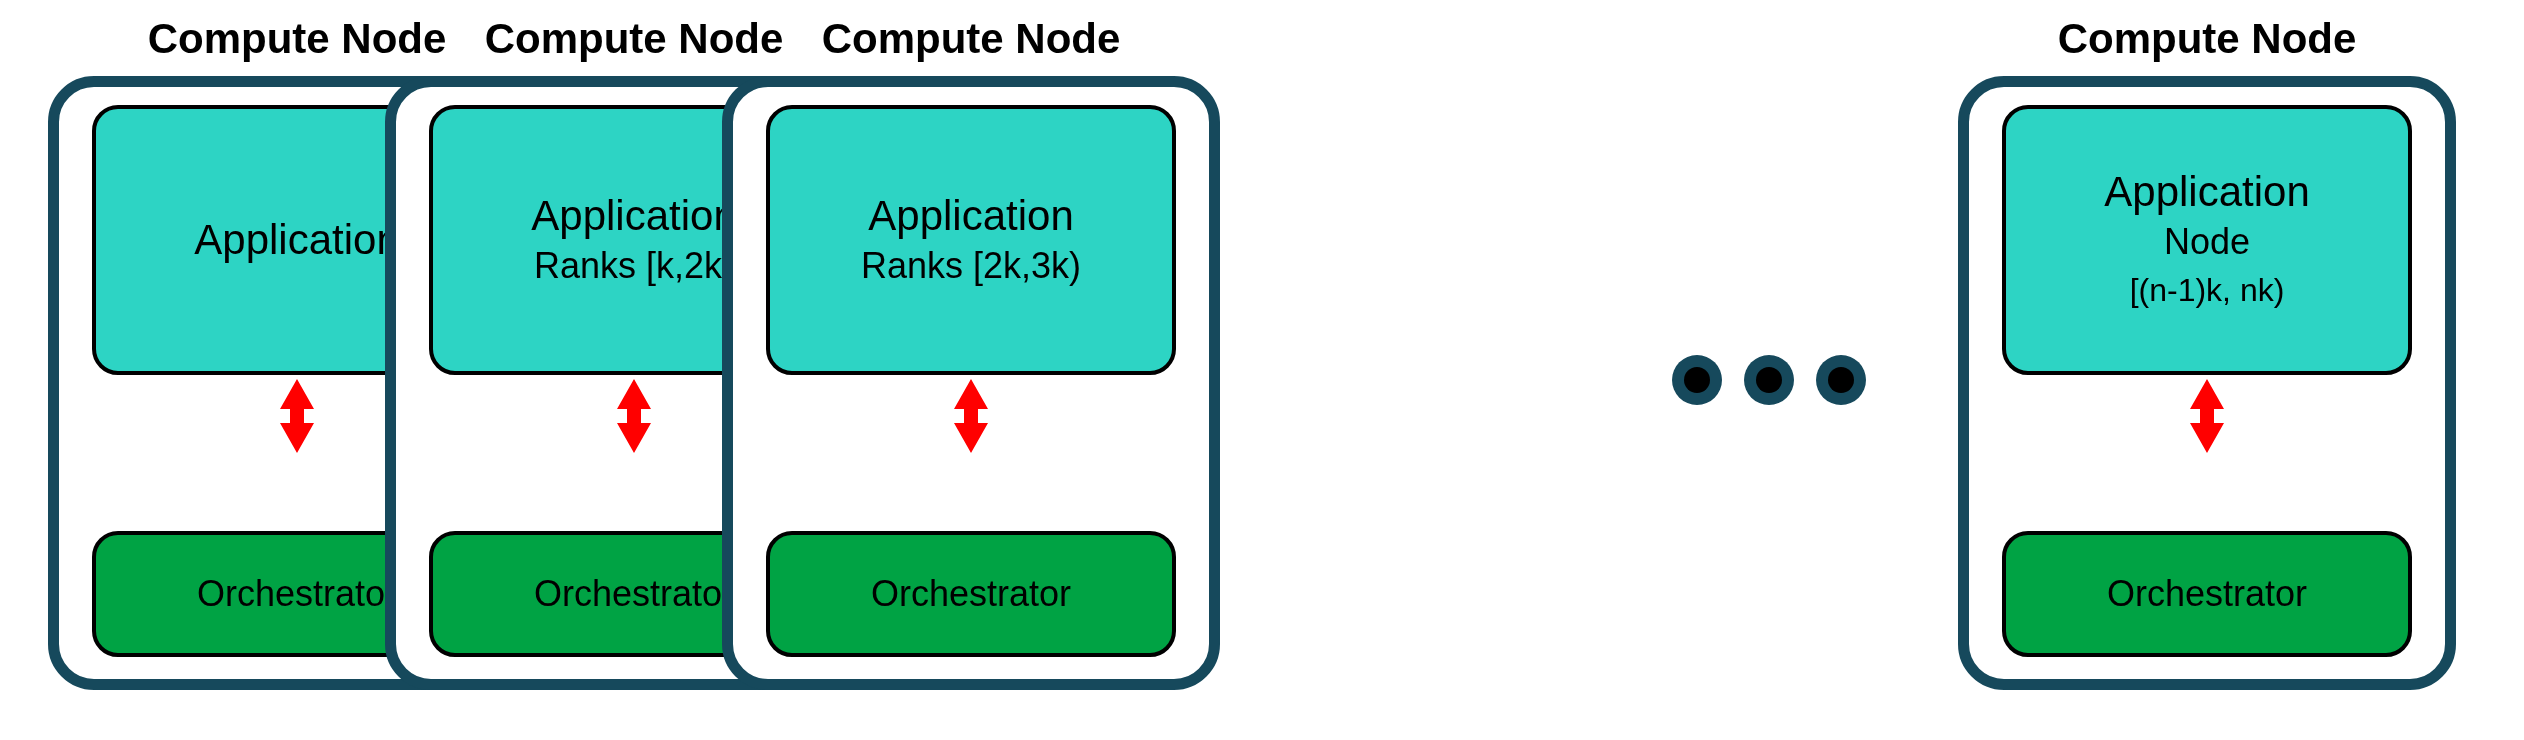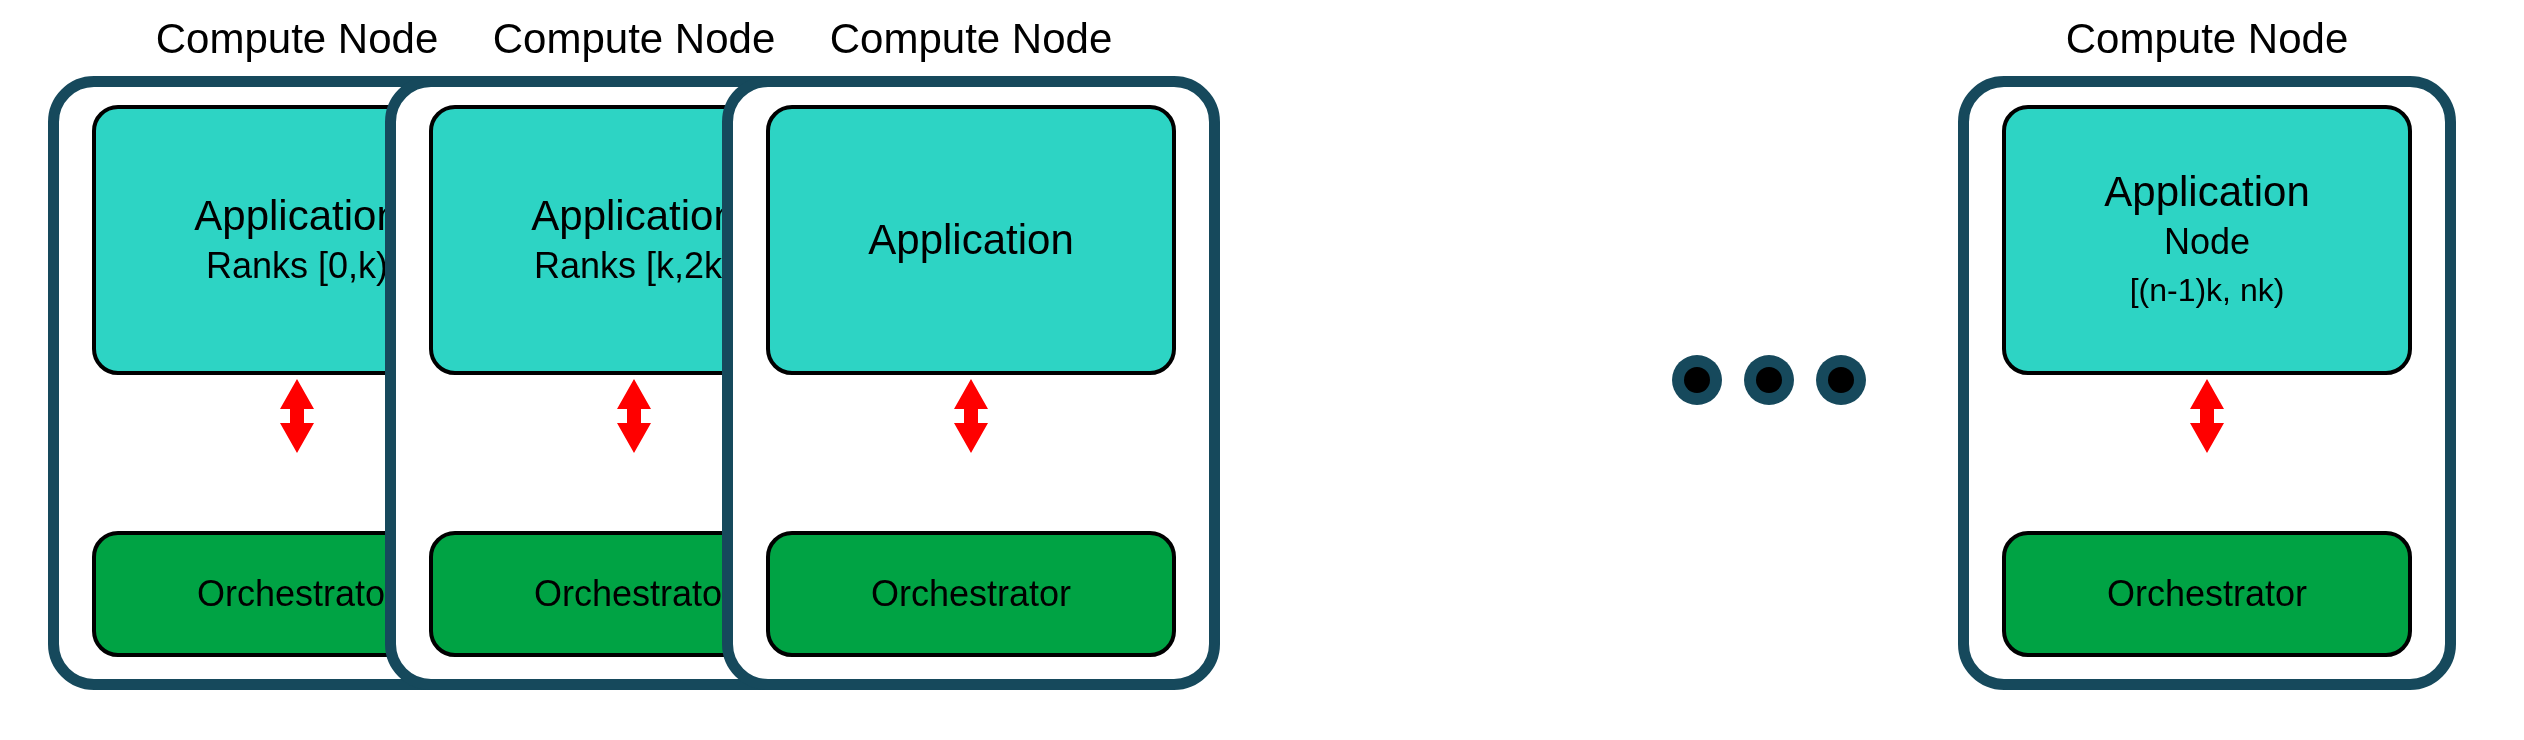--- a/index.html
+++ b/index.html
@@ -33,21 +33,21 @@
   .node-title {
     position: absolute;
     top: 14px;
     left: 0;
     width: 100%;
     text-align: center;
     font-size: 42px;
     line-height: 50px;
     color: #000000;
     font-family: "Liberation Sans", sans-serif;
-    font-weight: 400;
+    font-weight: 700;
     white-space: nowrap;
   }
 
   
   .node-shell {
     position: absolute;
     top: 76px;
     left: 0;
     width: 100%;
     height: 614px;
@@ -143,21 +143,20 @@
 <body>
 
 <div id="diagram">
 
   <div class="node-col" style="left:48px; width:498px;">
     <div class="node-title">Compute Node</div>
     <div class="node-shell">
 
       <div class="app-box">
         <div class="app-line-1">Application</div>
-        <div class="app-line-2">Ranks [0,k)</div>
       </div>
 
       <svg class="dbl-arrow" viewBox="0 0 42 74">
         <polygon points="21,0 38,30 28,30 28,44 38,44 21,74 4,44 14,44 14,30 4,30" fill="#FF0000"></polygon>
       </svg>
 
       <div class="orch-box">
         <div class="orch-label">Orchestrator</div>
       </div>
 
@@ -183,20 +182,21 @@
 
     </div>
   </div>
 
   <div class="node-col" style="left:722px; width:498px;">
     <div class="node-title">Compute Node</div>
     <div class="node-shell">
 
       <div class="app-box">
         <div class="app-line-1">Application</div>
+        <div class="app-line-2">Ranks [2k,3k)</div>
       </div>
 
       <svg class="dbl-arrow" viewBox="0 0 42 74">
         <polygon points="21,0 38,30 28,30 28,44 38,44 21,74 4,44 14,44 14,30 4,30" fill="#FF0000"></polygon>
       </svg>
 
       <div class="orch-box">
         <div class="orch-label">Orchestrator</div>
       </div>
 

